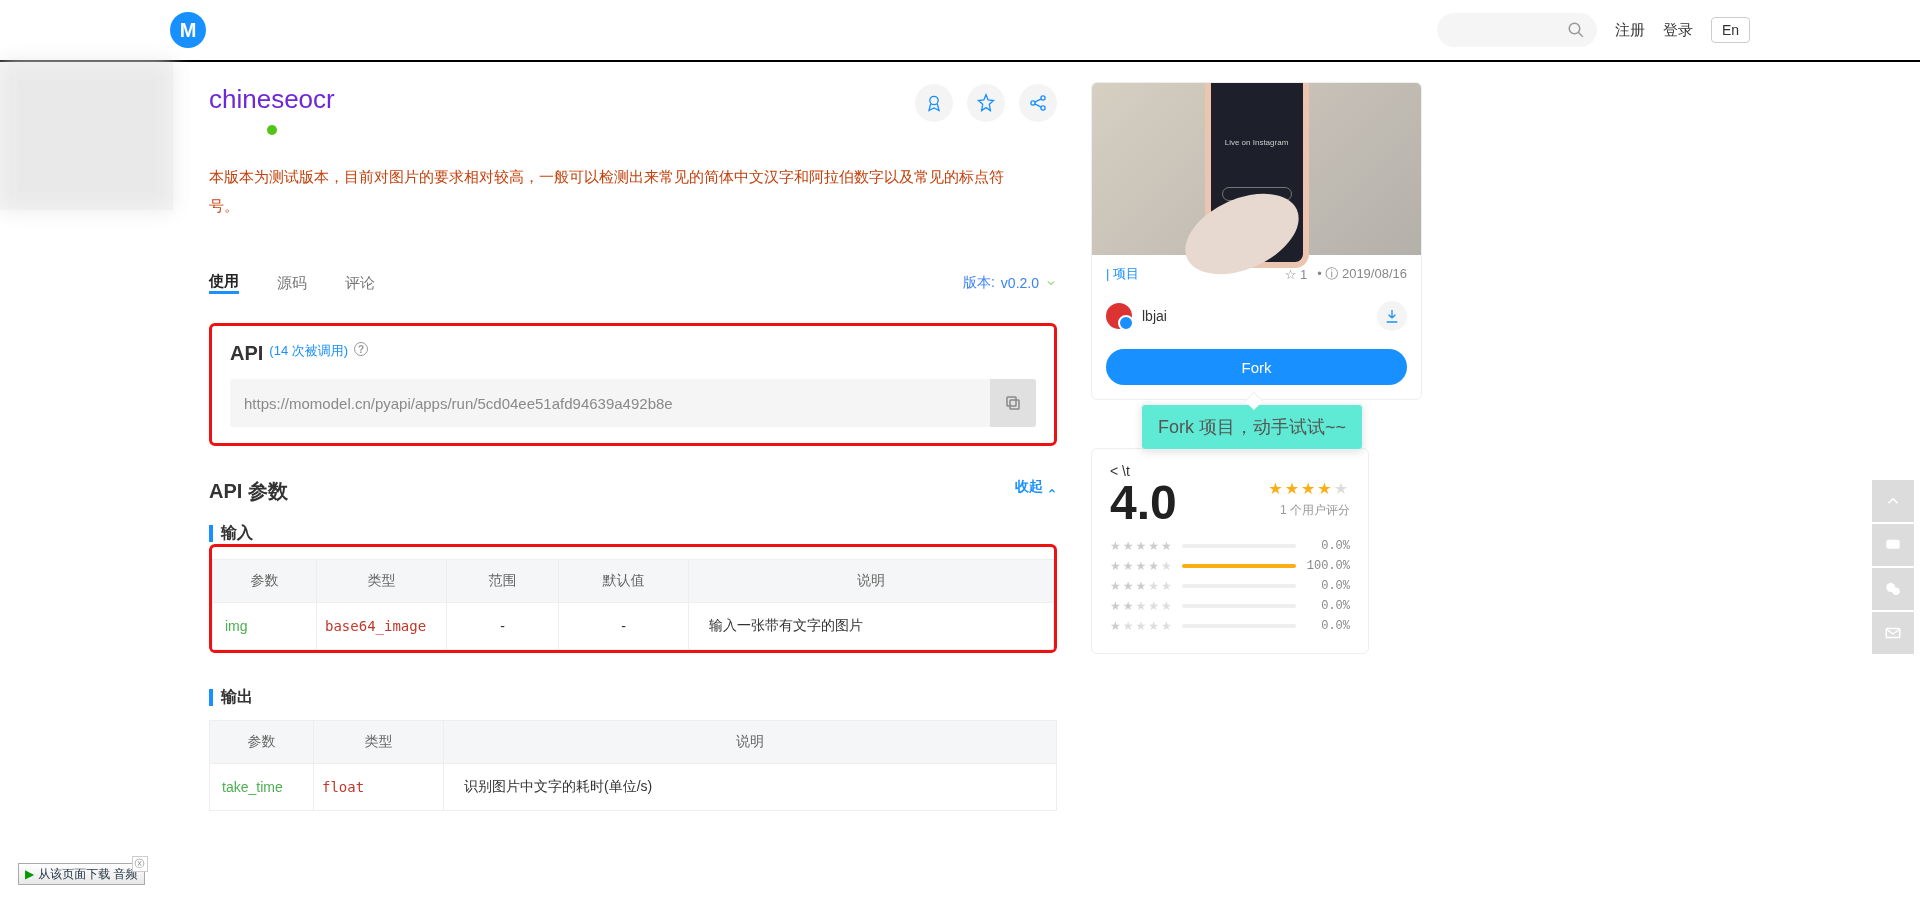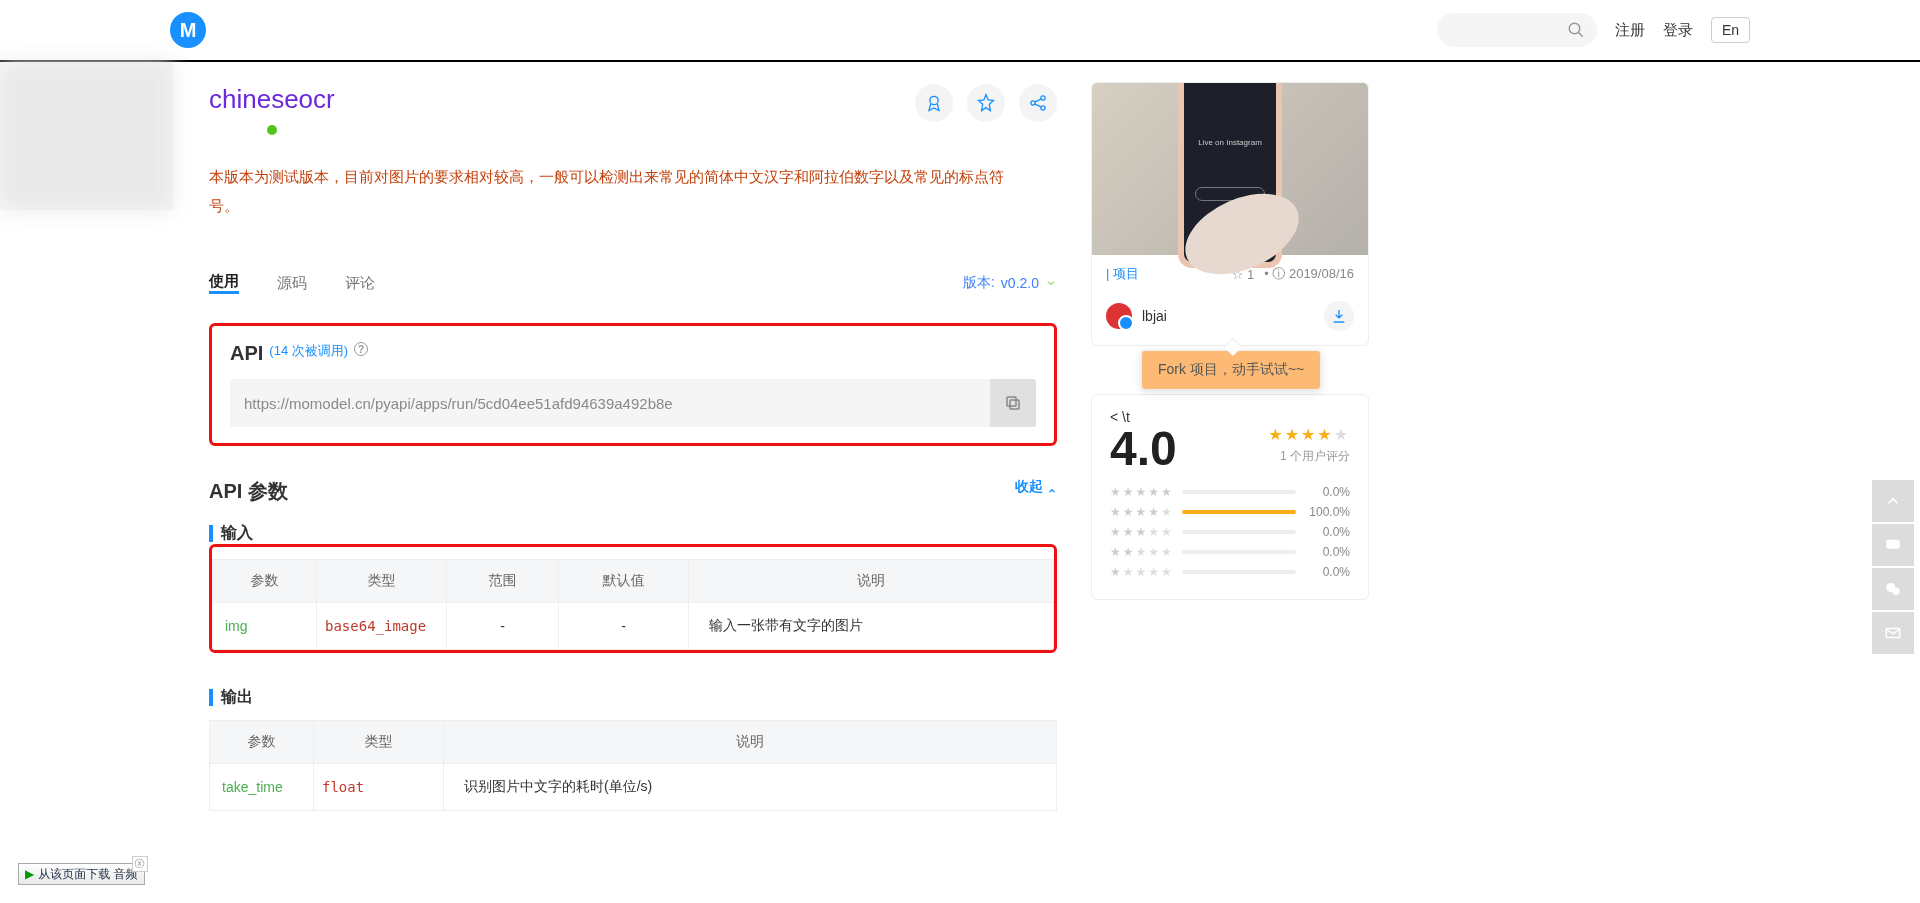--- a/index.html
+++ b/index.html
@@ -62,47 +62,47 @@
 
 .tbl { width: 100%; border-collapse: collapse; margin-top: 12px; }
 .tbl th { background: #f5f6f7; color: #666; font-weight: 500; padding: 12px 8px; border: 1px solid #eee; font-size: 14px; }
 .tbl td { padding: 14px 8px; border: 1px solid #eee; text-align: center; font-size: 14px; }
 .p-green { color: #4CAF50; }
 .p-red { color: #c0392b; font-family: Consolas, monospace; }
 .tbl-red { border: 3px solid #e11; border-radius: 6px; overflow: hidden; }
 .tbl-red table { border: none; }
 
 
-.side-card { width: 278px; border: 1px solid #eee; border-radius: 6px; overflow: hidden; background: #fff; }
+.side-card { width: 331px; border: 1px solid #eee; border-radius: 6px; overflow: hidden; background: #fff; }
 .side-img { height: 172px; background: linear-gradient(135deg,#d6cfc2,#b4b0aa); display: flex; align-items: center; justify-content: center; position:relative; }
 .phone { width: 104px; height: 198px; background: #1d1f2b; border-radius: 14px; border: 6px solid #ebc5b0; display:flex; flex-direction:column; align-items:center; justify-content:center; color:#ccc; font-size:8px; }
 .hand { position:absolute; bottom:-14px; left:90px; width:120px; height:70px; background:#e8d9d0; border-radius:50%; transform:rotate(-24deg); }
 .side-meta { display: flex; align-items: center; padding: 10px 14px; font-size: 13px; color: #666; }
 .meta-tag { color: #1890ff; }
 .meta-r { margin-left: auto; display: flex; align-items: center; gap: 10px; color:#888; }
 .side-author { display: flex; align-items: center; padding: 8px 14px 14px; gap: 10px; }
 .avatar { width: 26px; height: 26px; border-radius: 50%; background: #d33; position:relative; }
 .avatar::after { content:""; position:absolute; right:-2px; bottom:-2px; width:12px; height:12px; border-radius:50%; background:#1890ff; border:2px solid #fff; }
 .dl-btn { margin-left: auto; width: 30px; height: 30px; border-radius: 50%; background: #f4f4f4; display: flex; align-items: center; justify-content: center; cursor: pointer; color:#1890ff; }
 .fork-btn { margin: 4px 14px 14px; height: 36px; background: #1890ff; color: #fff; border-radius: 18px; display: flex; align-items: center; justify-content: center; font-size: 15px; cursor: pointer; }
-.tooltip { position: absolute; margin-top: 8px; background: #fdba74; border: 1px solid #eee; box-shadow: 0 2px 8px rgba(0,0,0,.12); border-radius: 4px; padding: 10px 16px; font-size: 14px; color: #555; transform: translate(50px, -4px); white-space: nowrap; }
+.tooltip { position: absolute; margin-top: 8px; background: #5eead4; border: 1px solid #eee; box-shadow: 0 2px 8px rgba(0,0,0,.12); border-radius: 4px; padding: 10px 16px; font-size: 18px; color: #555; transform: translate(50px, -4px); white-space: nowrap; }
 .tooltip::before { content:""; position:absolute; top:-6px; left:50%; width:12px; height:12px; background:#fff; border-left:1px solid #eee; border-top:1px solid #eee; transform: rotate(45deg) translateX(-50%); }
 
 .rating-card { width: 278px; border: 1px solid #eee; border-radius: 6px; padding: 14px 18px; margin-top: 48px; background:#fff; }
 .rating-top { display: flex; align-items: flex-start; }
 .rating-num { font-size: 48px; font-weight: 700; color: #212121; line-height: 1; }
 .rating-side { margin-left: auto; text-align: right; }
 .stars { color: #faad14; font-size: 16px; letter-spacing: 2px; }
 .star-g { color: #ddd; }
 .rating-sub { font-size: 12px; color: #999; margin-top: 4px; }
 .rating-rows { margin-top: 12px; }
 .rating-row { display: flex; align-items: center; gap: 8px; font-size: 12px; margin-bottom: 6px; }
 .bar { flex: 1; height: 4px; background: #eee; border-radius: 2px; overflow: hidden; }
 .bar-fill { height: 100%; background: #faad14; }
-.pct { width: 46px; text-align: right; color: #888; }
+.pct { width: 46px; text-align: right; color: #888; font-family: Liberation Mono, monospace; }
 
 
 .floaters { position: fixed; right: 6px; top: 480px; display: flex; flex-direction: column; gap: 2px; }
 .floater { width: 42px; height: 42px; background: #dcdcdc; display: flex; align-items: center; justify-content: center; color: #fff; cursor: pointer; }
 
 
 .dl-bar { position: fixed; left: 18px; bottom: 18px; height: 22px; background: linear-gradient(#fff,#e8e8e8); border: 1px solid #aaa; font-size: 12px; display: flex; align-items: center; padding: 0 6px; color: #234; gap: 4px; }
 .dl-close { position: absolute; right: -4px; top: -8px; font-size: 10px; color: #888; background:#fff; border:1px solid #ccc; padding:0 2px; }
 </style>
 </head>
@@ -260,20 +260,21 @@
           </div>
           <div class="side-author">
             <div class="avatar"></div>
             <span>lbjai</span>
             <div class="dl-btn">
               <svg width="16" height="16" viewBox="0 0 24 24" fill="none" stroke="#1890ff" stroke-width="2">
                   <path d="M12 3v12m0 0l-5-5m5 5l5-5M4 21h16"></path>
                 </svg>
             </div>
           </div>
+          <div class="fork-btn">Fork</div>
         </div>
         <div style="position:relative">
           <div class="tooltip">Fork 项目，动手试试~~</div>
         </div>
 
         <div class="rating-card">
           &lt;
 \t <div class="rating-top">
             <div class="rating-num">4.0</div>
             <div class="rating-side">

